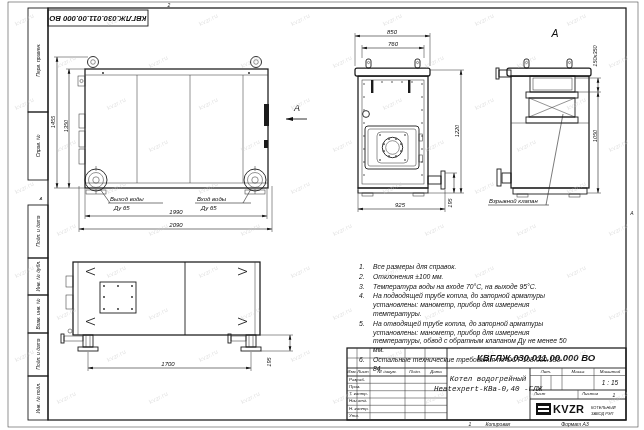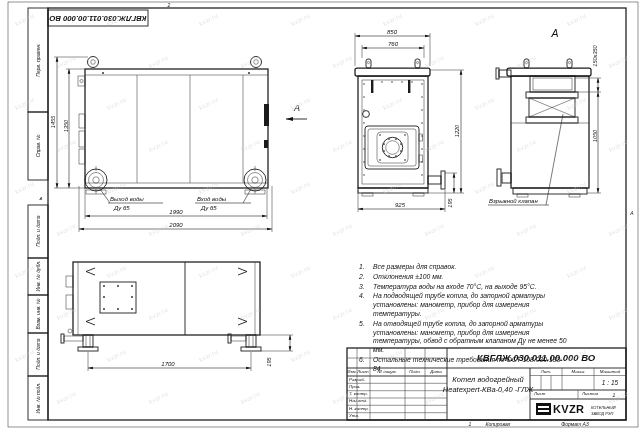--- a/index.html
+++ b/index.html
@@ -10,21 +10,21 @@
   .lm{fill:none;stroke:#1b1b1b;stroke-width:.9;}
   .lt{fill:none;stroke:#3a3a3a;stroke-width:.55;}
   .ld{fill:none;stroke:#222;stroke-width:.6;}
   .fl{fill:#1b1b1b;stroke:none;}
   .t{position:absolute;font-family:"Liberation Sans",sans-serif;font-style:italic;
      color:#111;white-space:nowrap;line-height:1;z-index:3;}
   .ctr{transform:translate(-50%,-50%);}
   .r90{transform:translate(-50%,-50%) rotate(-90deg);}
   .r180{transform:translate(-50%,-50%) rotate(180deg);}
   .s4{font-size:4.4px;}.s5{font-size:5px;}.s55{font-size:5.6px;}.s6{font-size:6px;}
-  .s65{font-size:6.5px;}.s7{font-size:7.5px;}.s8{font-size:7.8px;font-weight:600;}
+  .s65{font-size:6.5px;}.s7{font-size:7.5px;font-family:Liberation Mono, monospace;}.s8{font-size:7.8px;font-weight:600;}
   .s9{font-size:9px;}.s10{font-size:9.5px;font-weight:600;}.s11{font-size:10.5px;}
   .notes{position:absolute;left:357px;top:263px;width:214px;color:#111;
          font:italic 6.8px/8.8px "Liberation Sans",sans-serif;z-index:3;}
   .note{display:flex;margin-bottom:1px;}
   .nn{width:14px;flex:none;padding-left:2px;}
   .note .tx{flex:1;}
   .logo{position:absolute;left:536px;top:403px;width:15px;height:12px;background:#111;
         z-index:3;box-shadow:inset 0 3px 0 #111,inset 0 -3px 0 #111;}
   .logo:before{content:"";position:absolute;left:2px;top:3px;width:11px;height:2px;background:#fff;}
   .logo:after{content:"";position:absolute;left:2px;top:7px;width:11px;height:2px;background:#fff;}

